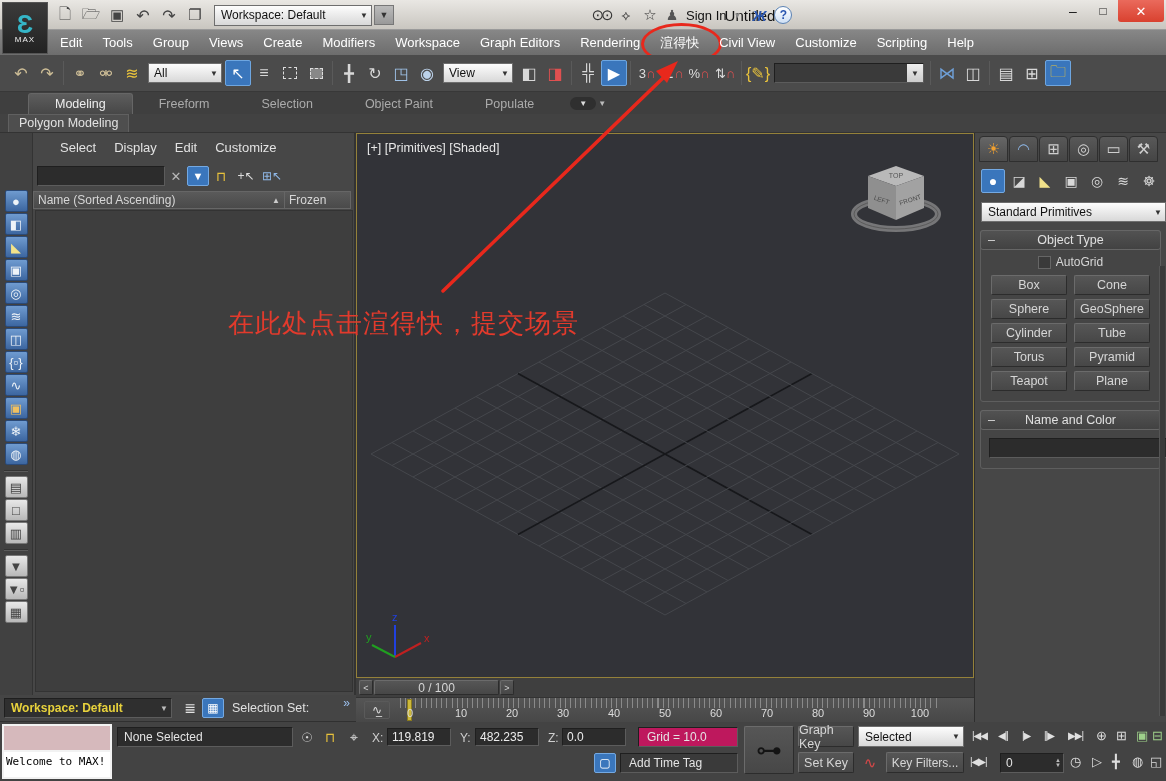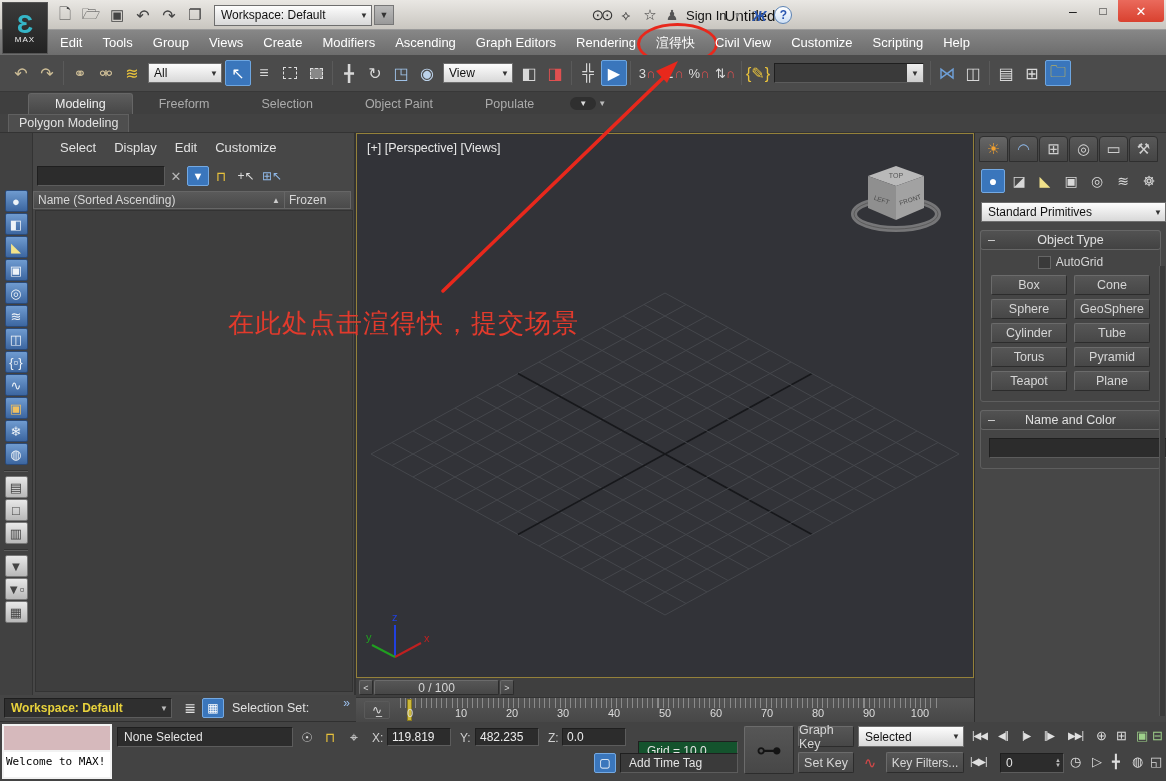--- a/index.html
+++ b/index.html
@@ -108,21 +108,21 @@
   <span style="color:#eee;font-size:8px;letter-spacing:1px">MAX</span>
 </div>
 
 <div id="menubar" class="abs flex" style="padding-left:50px">
   <span class="menu-item">Edit</span>
   <span class="menu-item">Tools</span>
   <span class="menu-item">Group</span>
   <span class="menu-item">Views</span>
   <span class="menu-item">Create</span>
   <span class="menu-item">Modifiers</span>
-  <span class="menu-item">Ascending</span>
+  <span class="menu-item">Workspace</span>
   <span class="menu-item">Graph Editors</span>
   <span class="menu-item">Rendering</span>
   <span class="menu-item">
     <span>渲得快</span>
     <span id="menu-circle"></span>
   </span>
   <span class="menu-item">Civil View</span>
   <span class="menu-item">Customize</span>
   <span class="menu-item">Scripting</span>
   <span class="menu-item">Help</span>
@@ -270,21 +270,21 @@
       <line x1="224" y1="435" x2="518" y2="274" stroke="#45474c" stroke-width="1"></line>
       <line x1="245" y1="193.5" x2="539" y2="354.5" stroke="#45474c" stroke-width="1"></line>
       <line x1="245" y1="446.5" x2="539" y2="285.5" stroke="#45474c" stroke-width="1"></line>
       <line x1="266" y1="182" x2="560" y2="343" stroke="#45474c" stroke-width="1"></line>
       <line x1="266" y1="458" x2="560" y2="297" stroke="#45474c" stroke-width="1"></line>
       <line x1="287" y1="170.5" x2="581" y2="331.5" stroke="#45474c" stroke-width="1"></line>
       <line x1="287" y1="469.5" x2="581" y2="308.5" stroke="#45474c" stroke-width="1"></line>
       <line x1="308" y1="159" x2="602" y2="320" stroke="#45474c" stroke-width="1"></line>
       <line x1="308" y1="481" x2="602" y2="320" stroke="#45474c" stroke-width="1"></line>
     </svg>
-  <span id="vplabel" class="abs">[+] [Perspective] [Views]</span>
+  <span id="vplabel" class="abs">[+] [Primitives] [Shaded]</span>
 
   <svg class="abs" style="right:22px;top:18px" width="110" height="88">
     <ellipse cx="55" cy="62" rx="42" ry="15" fill="none" stroke="#8d8d8d" stroke-width="6" opacity="0.75"></ellipse>
     <ellipse cx="55" cy="62" rx="42" ry="15" fill="none" stroke="#5a5a5a" stroke-width="1"></ellipse>
     <polygon points="55,14 83,24 55,34 27,24" fill="#b9b9b9"></polygon>
     <polygon points="27,24 55,34 55,68 27,56" fill="#8f8f8f"></polygon>
     <polygon points="83,24 55,34 55,68 83,56" fill="#a2a2a2"></polygon>
     <text x="55" y="26" font-size="7" fill="#555" text-anchor="middle">TOP</text>
     <text x="40" y="50" font-size="6.5" fill="#4a4a4a" text-anchor="middle" transform="rotate(18 40 50)">LEFT</text>
     <text x="70" y="50" font-size="6.5" fill="#4a4a4a" text-anchor="middle" transform="rotate(-18 70 50)">FRONT</text>
@@ -402,21 +402,21 @@
   </div>
   <span class="icon abs" style="left:297px;top:5px;width:20px;height:20px;color:#d8d8d8;font-size:13px">☉</span>
   <span class="icon abs" style="left:320px;top:5px;width:20px;height:20px;color:#e8c23c;font-size:13px">⊓</span>
   <span class="icon abs" style="left:344px;top:5px;width:20px;height:20px;color:#d8d8d8;font-size:14px">⌖</span>
   <span class="abs" style="left:372px;top:9px;color:#cfcfcf">X:</span>
   <input class="abs coord-field" style="left: 387px; top: 6px;" value="119.819">
   <span class="abs" style="left:460px;top:9px;color:#cfcfcf">Y:</span>
   <input class="abs coord-field" style="left: 475px; top: 6px;" value="482.235">
   <span class="abs" style="left:548px;top:9px;color:#cfcfcf">Z:</span>
   <input class="abs coord-field" style="left: 562px; top: 6px;" value="0.0">
-  <div class="abs sunken flex" style="left:638px;top:19px;width:100px;height:20px;padding-left:8px;background:#14532d">
+  <div class="abs sunken flex" style="left:638px;top:5px;width:100px;height:20px;padding-left:8px;background:#be185d">
     <span>Grid = 10.0</span>
   </div>
 
   <span class="icon abs" style="left:594px;top:31px;width:22px;height:20px;background:#3a76bc;border:1px solid #74a9e2;border-radius:2px;color:#fff;font-size:12px">▢</span>
   <div class="abs sunken flex" style="left:620px;top:31px;width:118px;height:20px;padding-left:8px;background:#3a3a3a">
     <span>Add Time Tag</span>
   </div>
 
   <span class="icon abs raised" style="left:744px;top:4px;width:50px;height:48px;font-size:26px;color:#141414">⊶</span>
 

